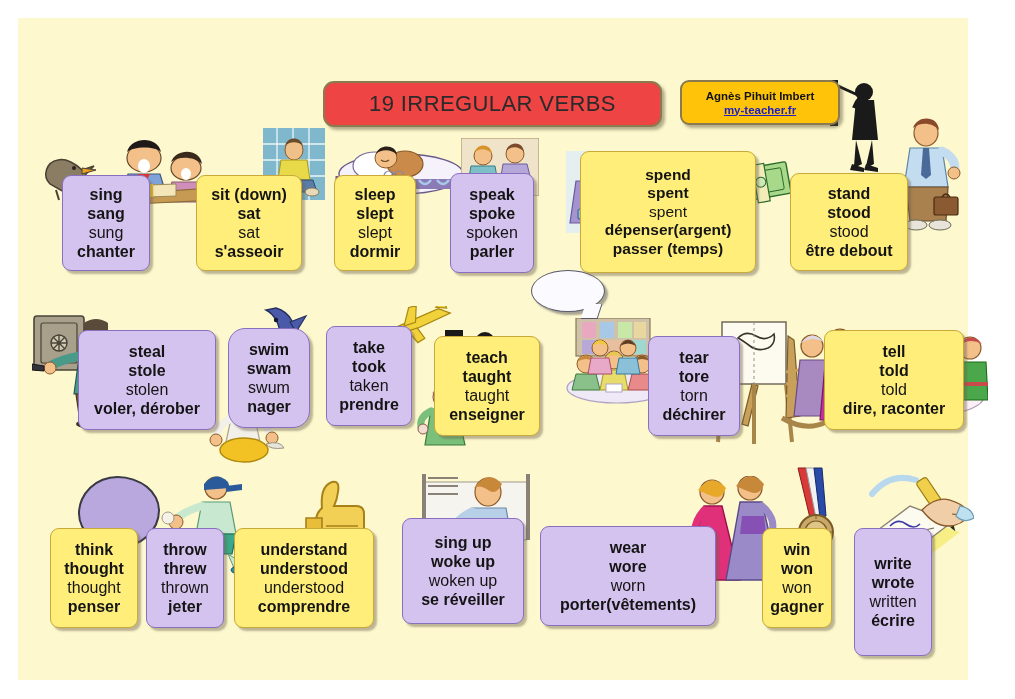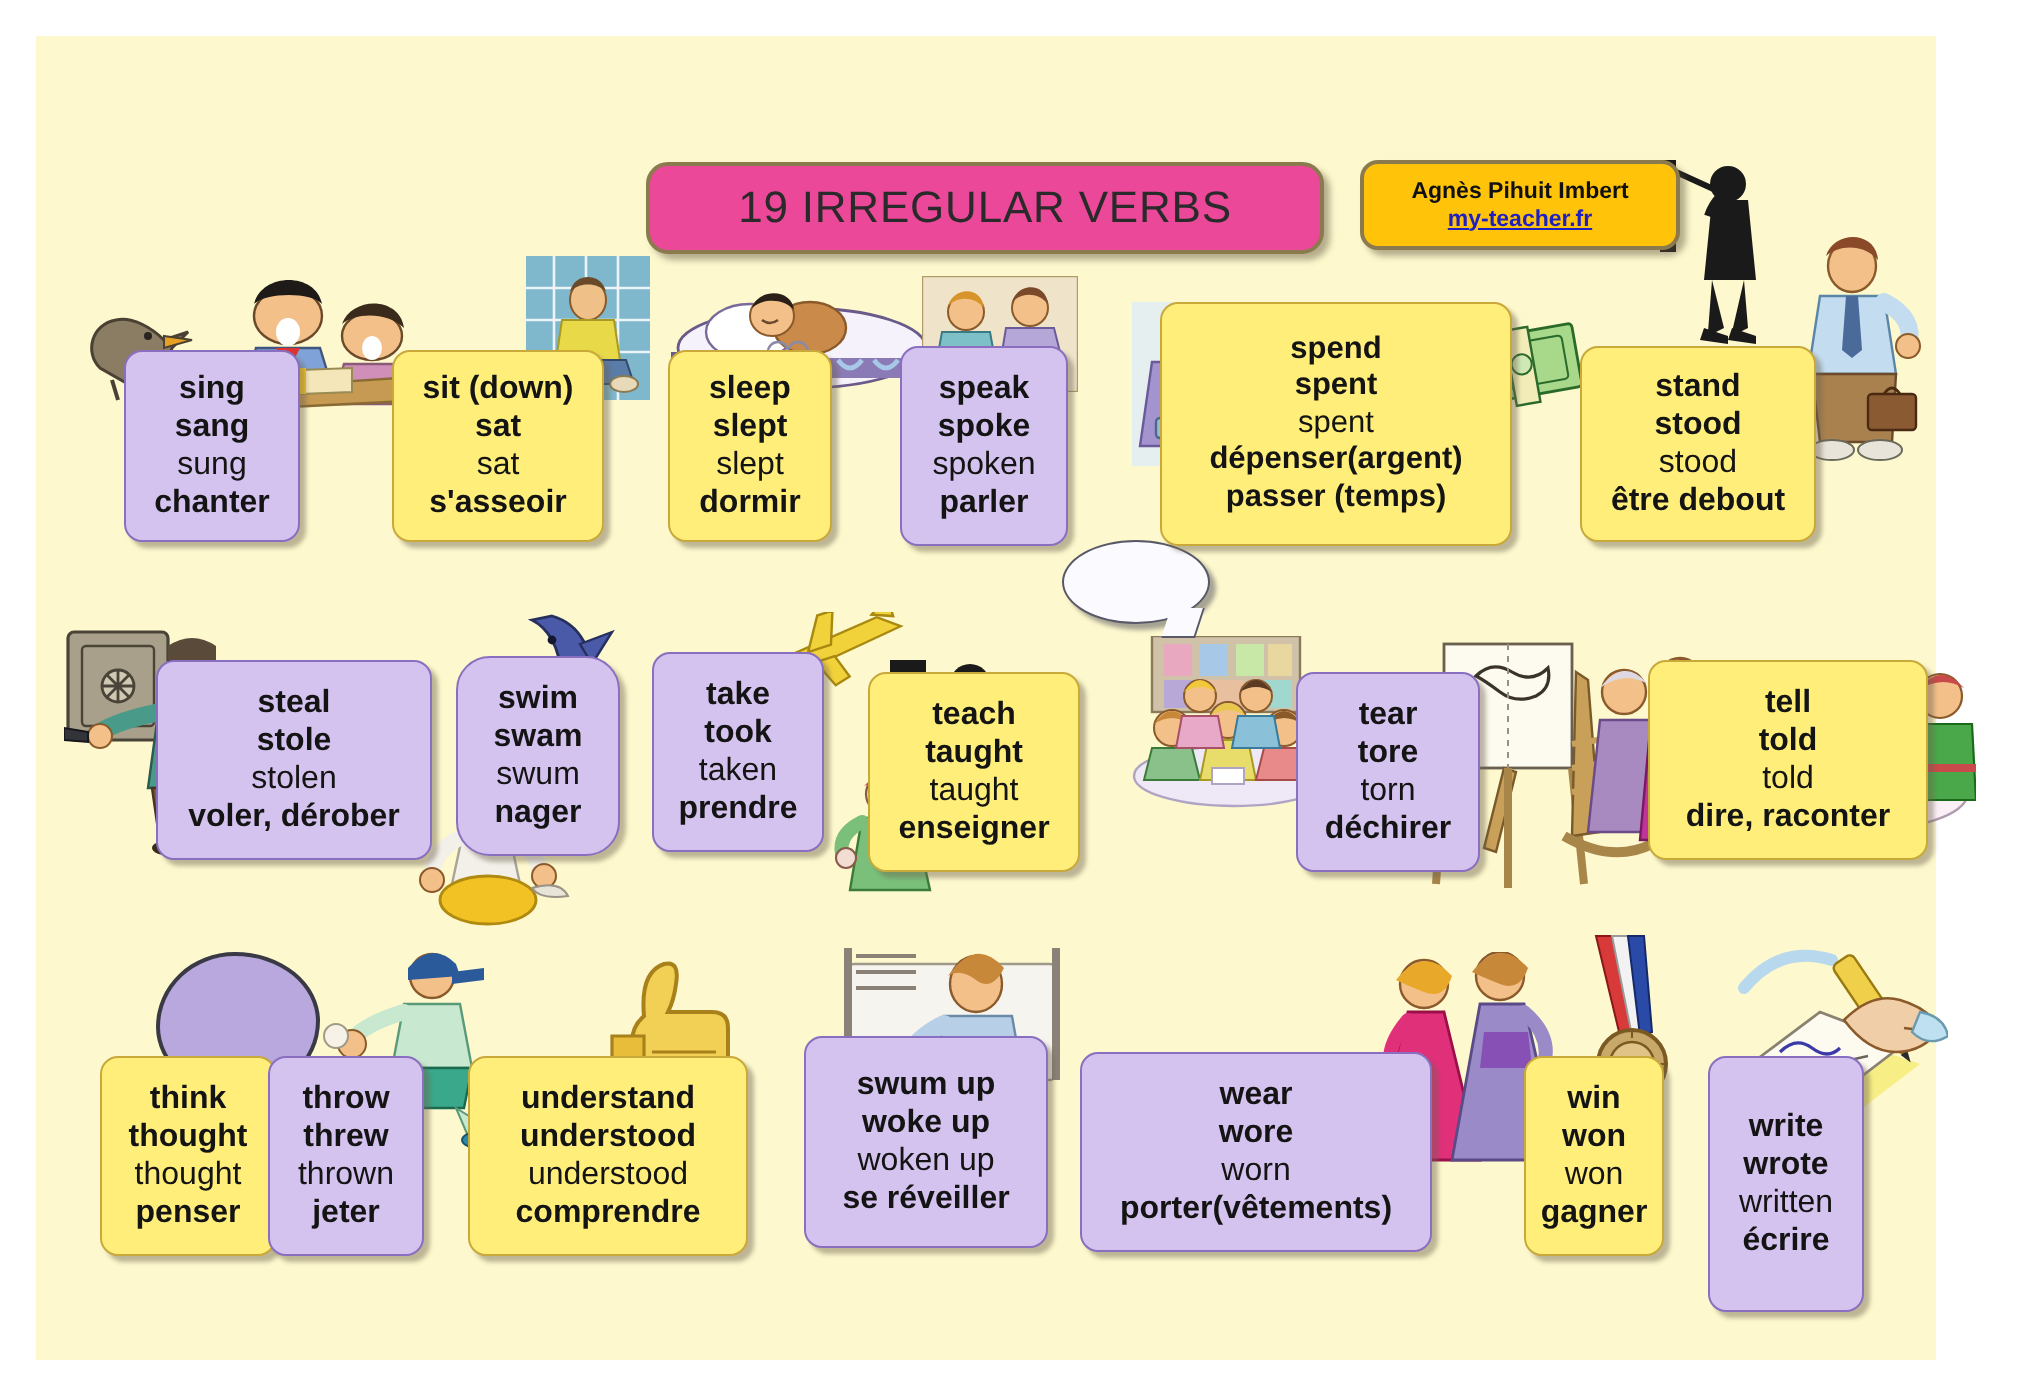--- a/index.html
+++ b/index.html
@@ -24,21 +24,21 @@
     background: #fdf8cd;
   }
 
   
   .title-pill {
     position: absolute;
     left: 305px;
     top: 63px;
     width: 335px;
     height: 42px;
-    background: #ec4899;
+    background: #ef4444;
     border: 2px solid #8a7a4e;
     border-radius: 11px;
     box-shadow: 3px 3px 3px rgba(90,80,60,.45);
     display: flex;
     align-items: center;
     justify-content: center;
     color: #2a2a2a;
     font-size: 22px;
     letter-spacing: .4px;
     z-index: 40;
@@ -635,36 +635,36 @@
       <span class="ln b">dire, raconter</span>
     </div>
 
   <div class="card yellow" style="left:32px;top:510px;width:88px;height:100px;font-size:16px;">
       <span class="ln b">think</span>
       <span class="ln b">thought</span>
       <span class="ln n">thought</span>
       <span class="ln b">penser</span>
     </div>
 
-  <div class="card purple" style="left:116px;top:510px;width:78px;height:100px;font-size:16px;">
+  <div class="card purple" style="left:128px;top:510px;width:78px;height:100px;font-size:16px;">
       <span class="ln b">throw</span>
       <span class="ln b">threw</span>
       <span class="ln n">thrown</span>
       <span class="ln b">jeter</span>
     </div>
 
   <div class="card yellow" style="left:216px;top:510px;width:140px;height:100px;font-size:16px;">
       <span class="ln b">understand</span>
       <span class="ln b">understood</span>
       <span class="ln n">understood</span>
       <span class="ln b">comprendre</span>
     </div>
 
   <div class="card purple" style="left:384px;top:500px;width:122px;height:106px;font-size:16px;">
-      <span class="ln b">swum up</span>
+      <span class="ln b">sing up</span>
       <span class="ln b">woke up</span>
       <span class="ln n">woken up</span>
       <span class="ln b">se réveiller</span>
     </div>
 
   <div class="card purple" style="left:522px;top:508px;width:176px;height:100px;font-size:16px;">
       <span class="ln b">wear</span>
       <span class="ln b">wore</span>
       <span class="ln n">worn</span>
       <span class="ln b">porter(vêtements)</span>

